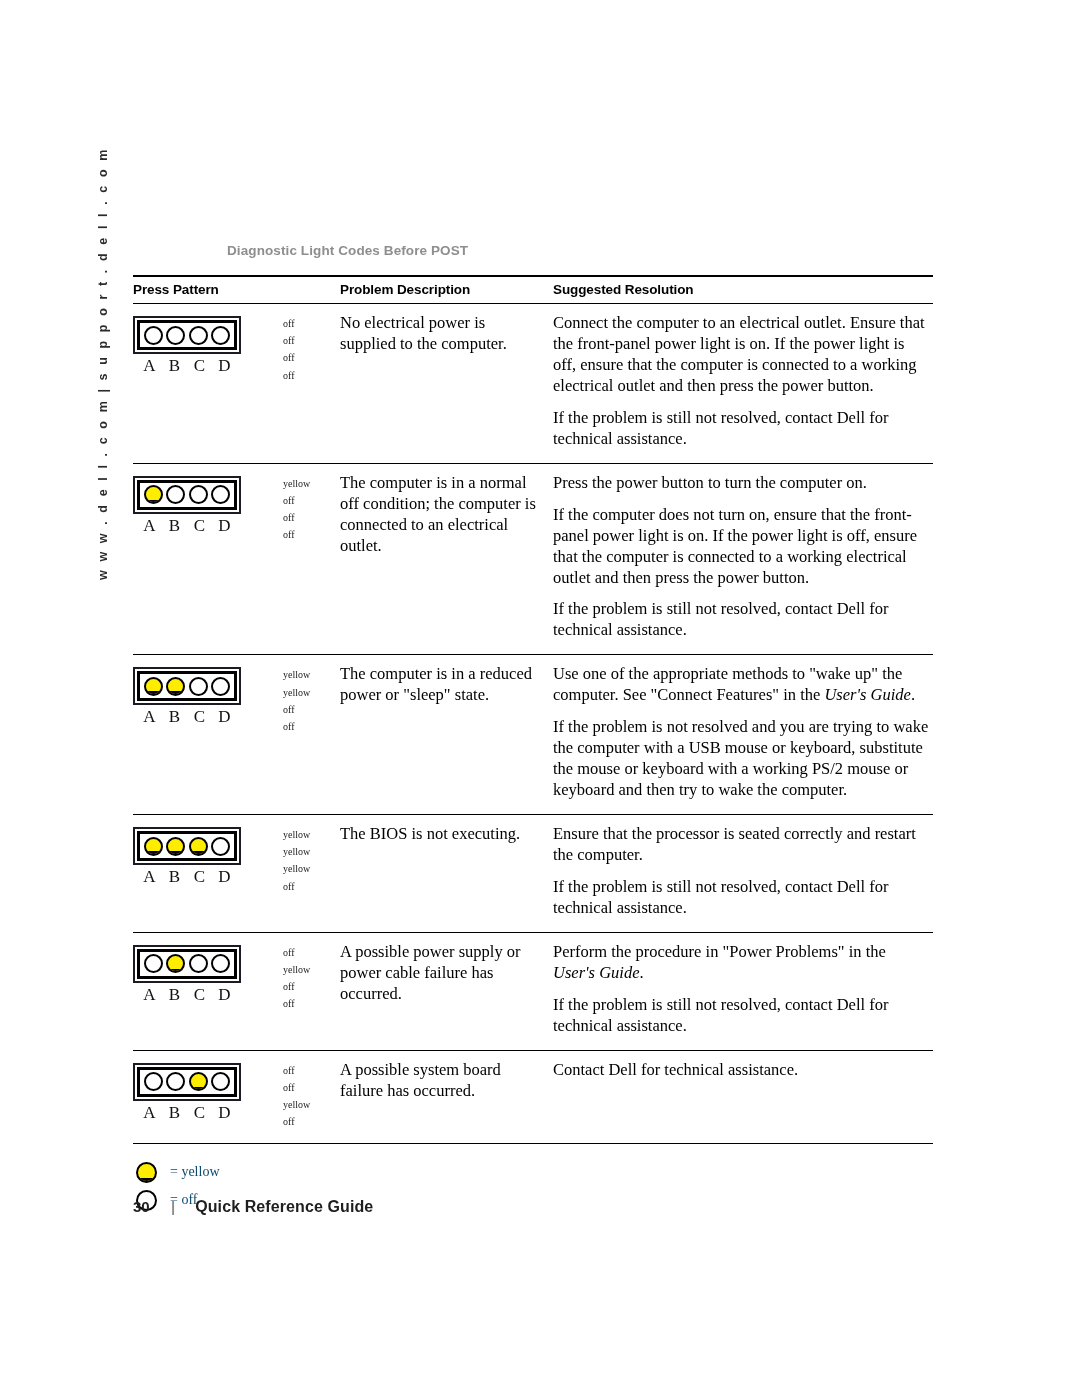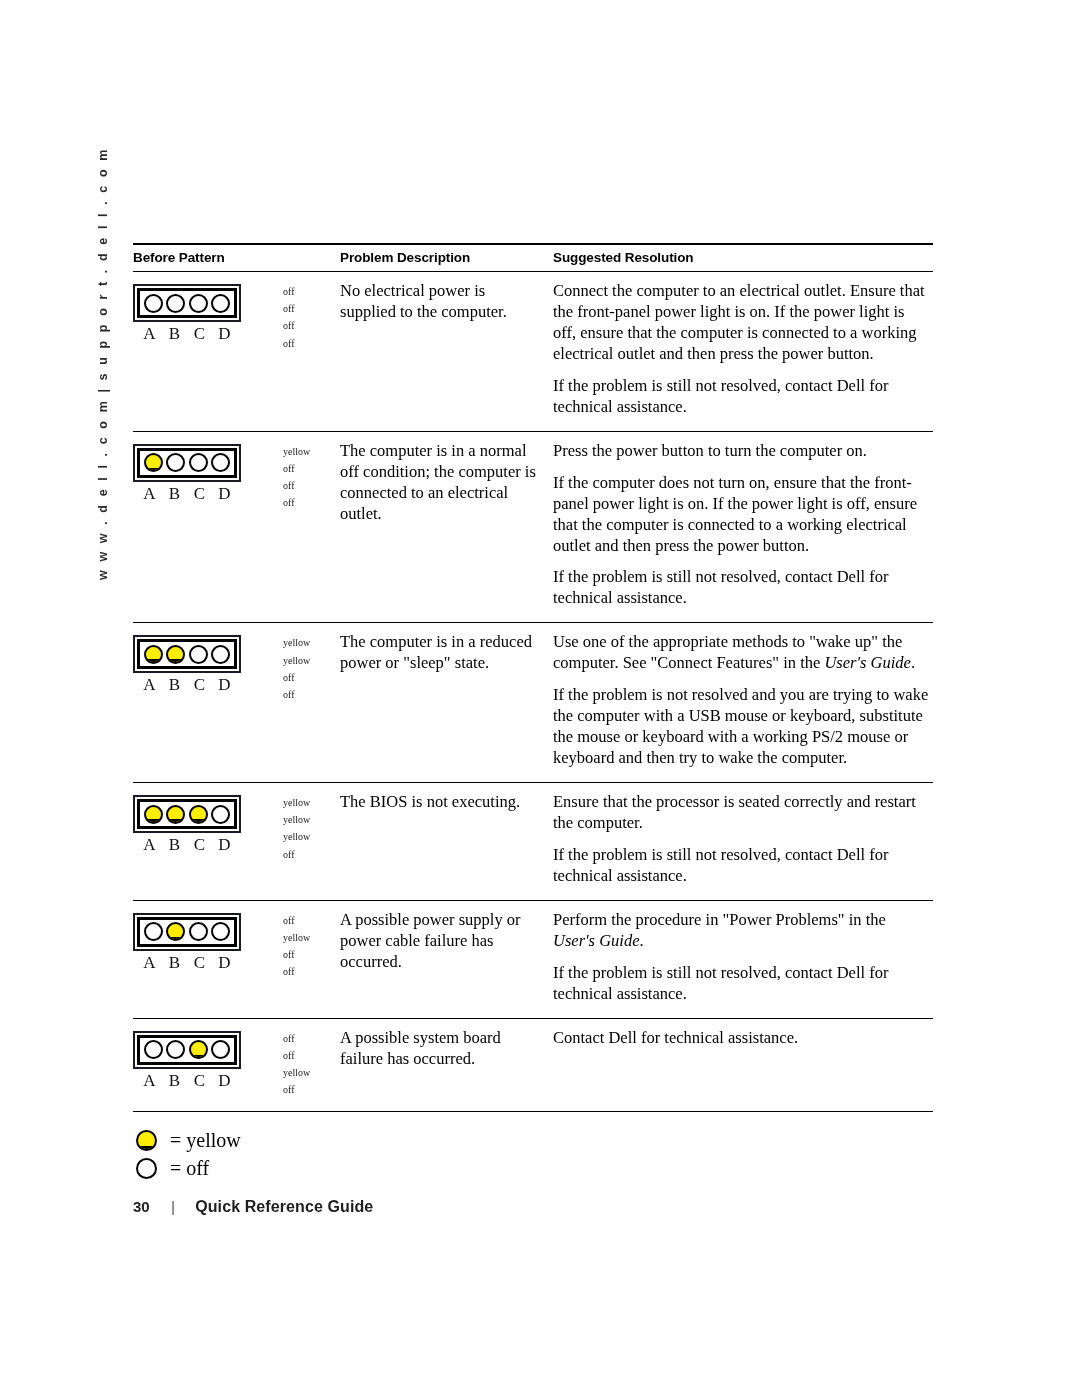--- a/index.html
+++ b/index.html
@@ -160,22 +160,22 @@
     margin-left: 3px;
   }
   .legend-row {
     display: flex;
     align-items: center;
     height: 28px;
   }
   .legend .led { width: 21px; height: 21px; }
   .legend-text {
     margin-left: 13px;
-    font-size: 20px;
-    color: #000000;
+    font-size: 14px;
+    color: #0c4a6e;
   }
 
   
   .footer {
     position: absolute;
     left: 133px;
     top: 1198px;
     display: flex;
     align-items: flex-start;
     font-family: "Liberation Sans", "DejaVu Sans", sans-serif;
@@ -200,31 +200,32 @@
 </style>
 </head>
 <body>
 
 <div class="side-rail">
   <div class="vtext">w w w . d e l l . c o m  |  s u p p o r t . d e l l . c o m</div>
 </div>
 
 <div class="page">
 
+  <div class="caption">Diagnostic Light Codes Before POST</div>
 
   <table class="codes">
     <colgroup>
       <col class="c-pattern">
         <col class="c-state">
         <col class="c-problem">
         <col class="c-res">
     </colgroup>
     <thead>
       <tr>
-        <th>Before Pattern</th>
+        <th>Press Pattern</th>
         <th class="th-state"></th>
         <th>Problem Description</th>
         <th>Suggested Resolution</th>
       </tr>
     </thead>
     <tbody id="tbody">
         <tr>
           <td>
             <div class="led-wrap">
               <div class="led-box">

